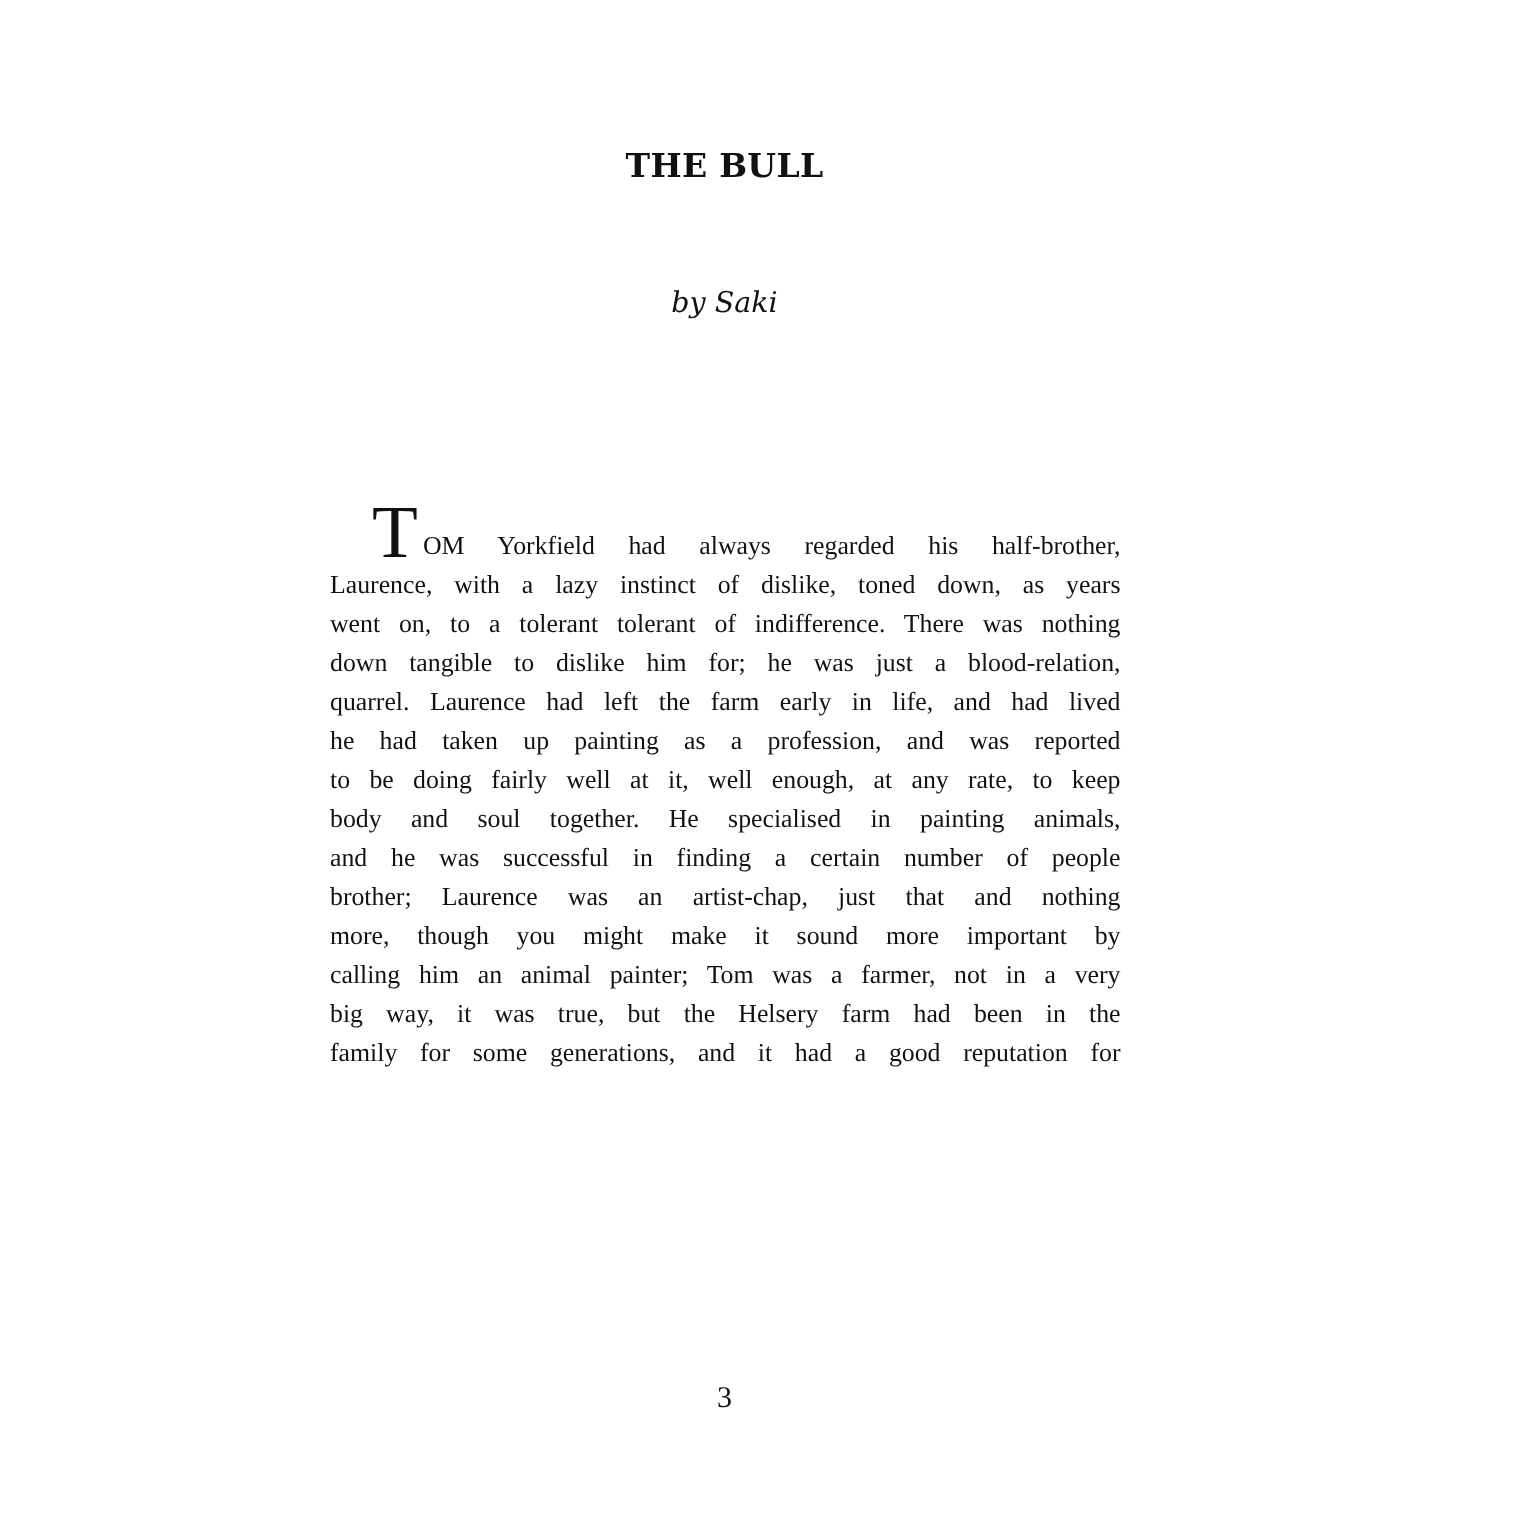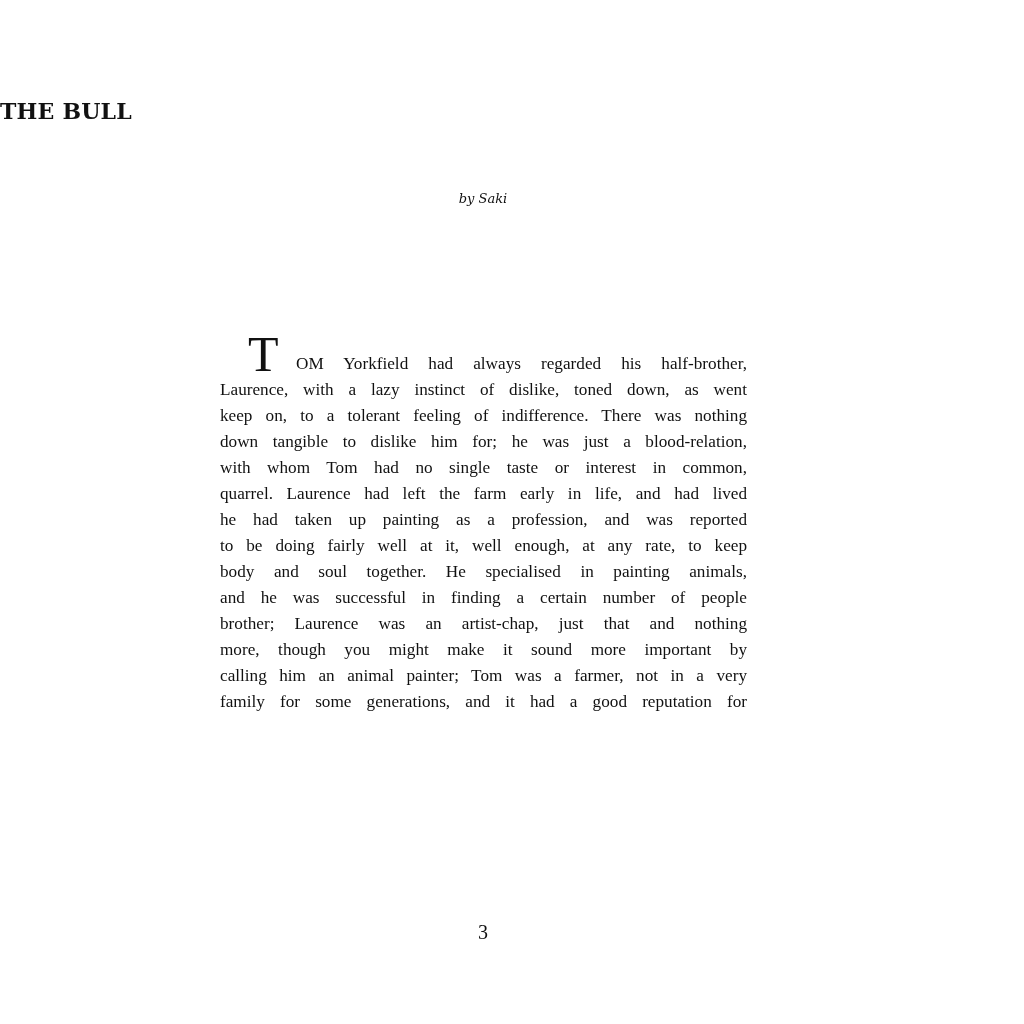--- a/index.html
+++ b/index.html
@@ -13,34 +13,34 @@
       position: relative;
       overflow: hidden;
       color: #111111;
       font-family: "DejaVu Serif", "Liberation Serif", serif;
     }
     .title {
       position: absolute;
       top: 98px;
       left: 0;
       width: 966px;
-      text-align: left;
+      text-align: center;
       font-weight: bold;
       font-size: 22px;
       letter-spacing: 0.2px;
       font-family: "DejaVu Serif", serif;
     }
     .byline {
       position: absolute;
       top: 191px;
       left: 0;
       width: 966px;
       text-align: center;
       font-style: italic;
-      font-size: 13px;
+      font-size: 19px;
       font-family: "DejaVu Serif", serif;
     }
     .body-text {
       position: absolute;
       top: 351px;
       left: 220px;
       width: 527px;
       font-size: 17.2px;
       line-height: 26px;
       font-family: "Liberation Serif", serif;
@@ -60,21 +60,21 @@
     .dropcap {
       position: absolute;
       left: 28px;
       top: -22px;
       font-size: 50px;
       line-height: 50px;
       font-family: "Liberation Serif", serif;
     }
     .first-text {
       display: block;
-      margin-left: 48px;
+      margin-left: 34px;
       text-align: justify;
       text-align-last: justify;
     }
     .page-number {
       position: absolute;
       top: 921px;
       left: 0;
       width: 966px;
       text-align: center;
       font-size: 20px;
@@ -85,28 +85,28 @@
 <body>
 
 <div class="title">THE BULL</div>
 <div class="byline">by Saki</div>
 
 <div class="body-text">
   <div class="line first">
     <span class="dropcap">T</span>
     <span class="first-text">OM Yorkfield had always regarded his half-brother,</span>
   </div>
-  <div class="line">Laurence, with a lazy instinct of dislike, toned down, as went</div>
-  <div class="line">keep on, to a tolerant feeling of indifference. There was nothing</div>
+  <div class="line">Laurence, with a lazy instinct of dislike, toned down, as years</div>
+  <div class="line">went on, to a tolerant tolerant of indifference. There was nothing</div>
   <div class="line">down tangible to dislike him for; he was just a blood-relation,</div>
-  <div class="line">with whom Tom had no single taste or interest in common,</div>
   <div class="line">quarrel.  Laurence had left the farm early in life, and had lived</div>
   <div class="line">he had taken up painting as a profession, and was reported</div>
   <div class="line">to be doing fairly well at it, well enough, at any rate, to keep</div>
   <div class="line">body and soul together.  He specialised in painting animals,</div>
   <div class="line">and he was successful in finding a certain number of people</div>
   <div class="line">brother; Laurence was an artist-chap, just that and nothing</div>
   <div class="line">more, though you might make it sound more important by</div>
   <div class="line">calling him an animal painter; Tom was a farmer, not in a very</div>
+  <div class="line">big way, it was true, but the Helsery farm had been in the</div>
   <div class="line">family for some generations, and it had a good reputation for</div>
 </div>
 
 <div class="page-number">3</div>
 
 </body></html>

